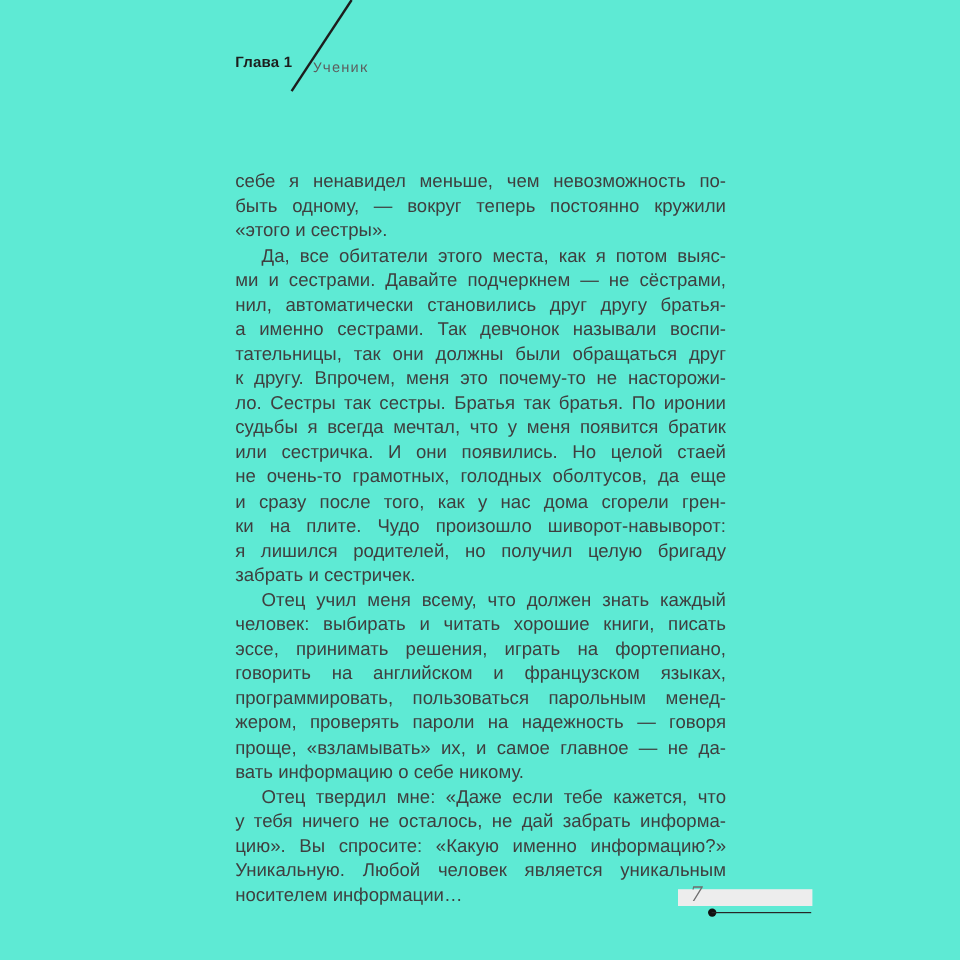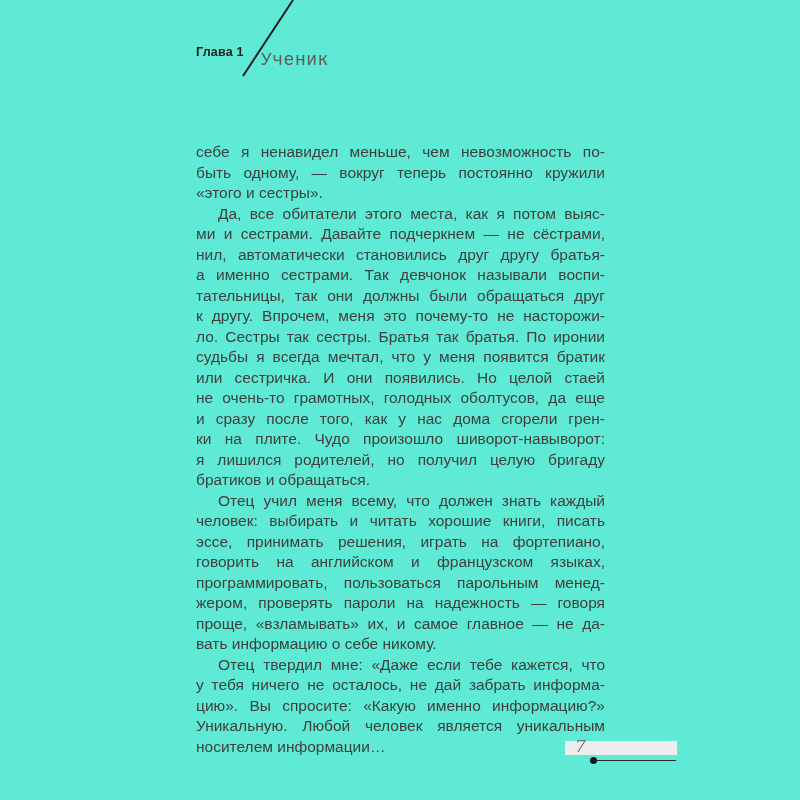--- a/index.html
+++ b/index.html
@@ -29,21 +29,21 @@
     left: 240px;
     top: 0;
     width: 56px;
     height: 78px;
   }
   .chapter-title {
     position: absolute;
     left: 261px;
     top: 50px;
     font-family: "Liberation Mono", "DejaVu Sans Mono", monospace;
-    font-size: 18px;
+    font-size: 12px;
     color: #5d5d5d;
     letter-spacing: 0.5px;
     white-space: nowrap;
   }
 
   
   .bodytext {
     position: absolute;
     left: 196px;
     top: 94px;
@@ -126,21 +126,21 @@
         <div class="line">а именно сестрами. Так девчонок называли воспи-</div>
         <div class="line">тательницы, так они должны были обращаться друг</div>
         <div class="line">к другу. Впрочем, меня это почему-то не насторожи-</div>
         <div class="line">ло. Сестры так сестры. Братья так братья. По иронии</div>
         <div class="line">судьбы я всегда мечтал, что у меня появится братик</div>
         <div class="line">или сестричка. И они появились. Но целой стаей</div>
         <div class="line">не очень-то грамотных, голодных оболтусов, да еще</div>
         <div class="line">и сразу после того, как у нас дома сгорели грен-</div>
         <div class="line">ки на плите. Чудо произошло шиворот-навыворот:</div>
         <div class="line">я лишился родителей, но получил целую бригаду</div>
-        <div class="line last">братиков и обращаться.</div>
+        <div class="line last">забрать и сестричек.</div>
       </div>
       <div class="para indent">
         <div class="line">Отец учил меня всему, что должен знать каждый</div>
         <div class="line">человек: выбирать и читать хорошие книги, писать</div>
         <div class="line">эссе, принимать решения, играть на фортепиано,</div>
         <div class="line">говорить на английском и французском языках,</div>
         <div class="line">программировать, пользоваться парольным менед-</div>
         <div class="line">жером, проверять пароли на надежность — говоря</div>
         <div class="line">проще, «взламывать» их, и самое главное — не да-</div>
         <div class="line last">вать информацию о себе никому.</div>

